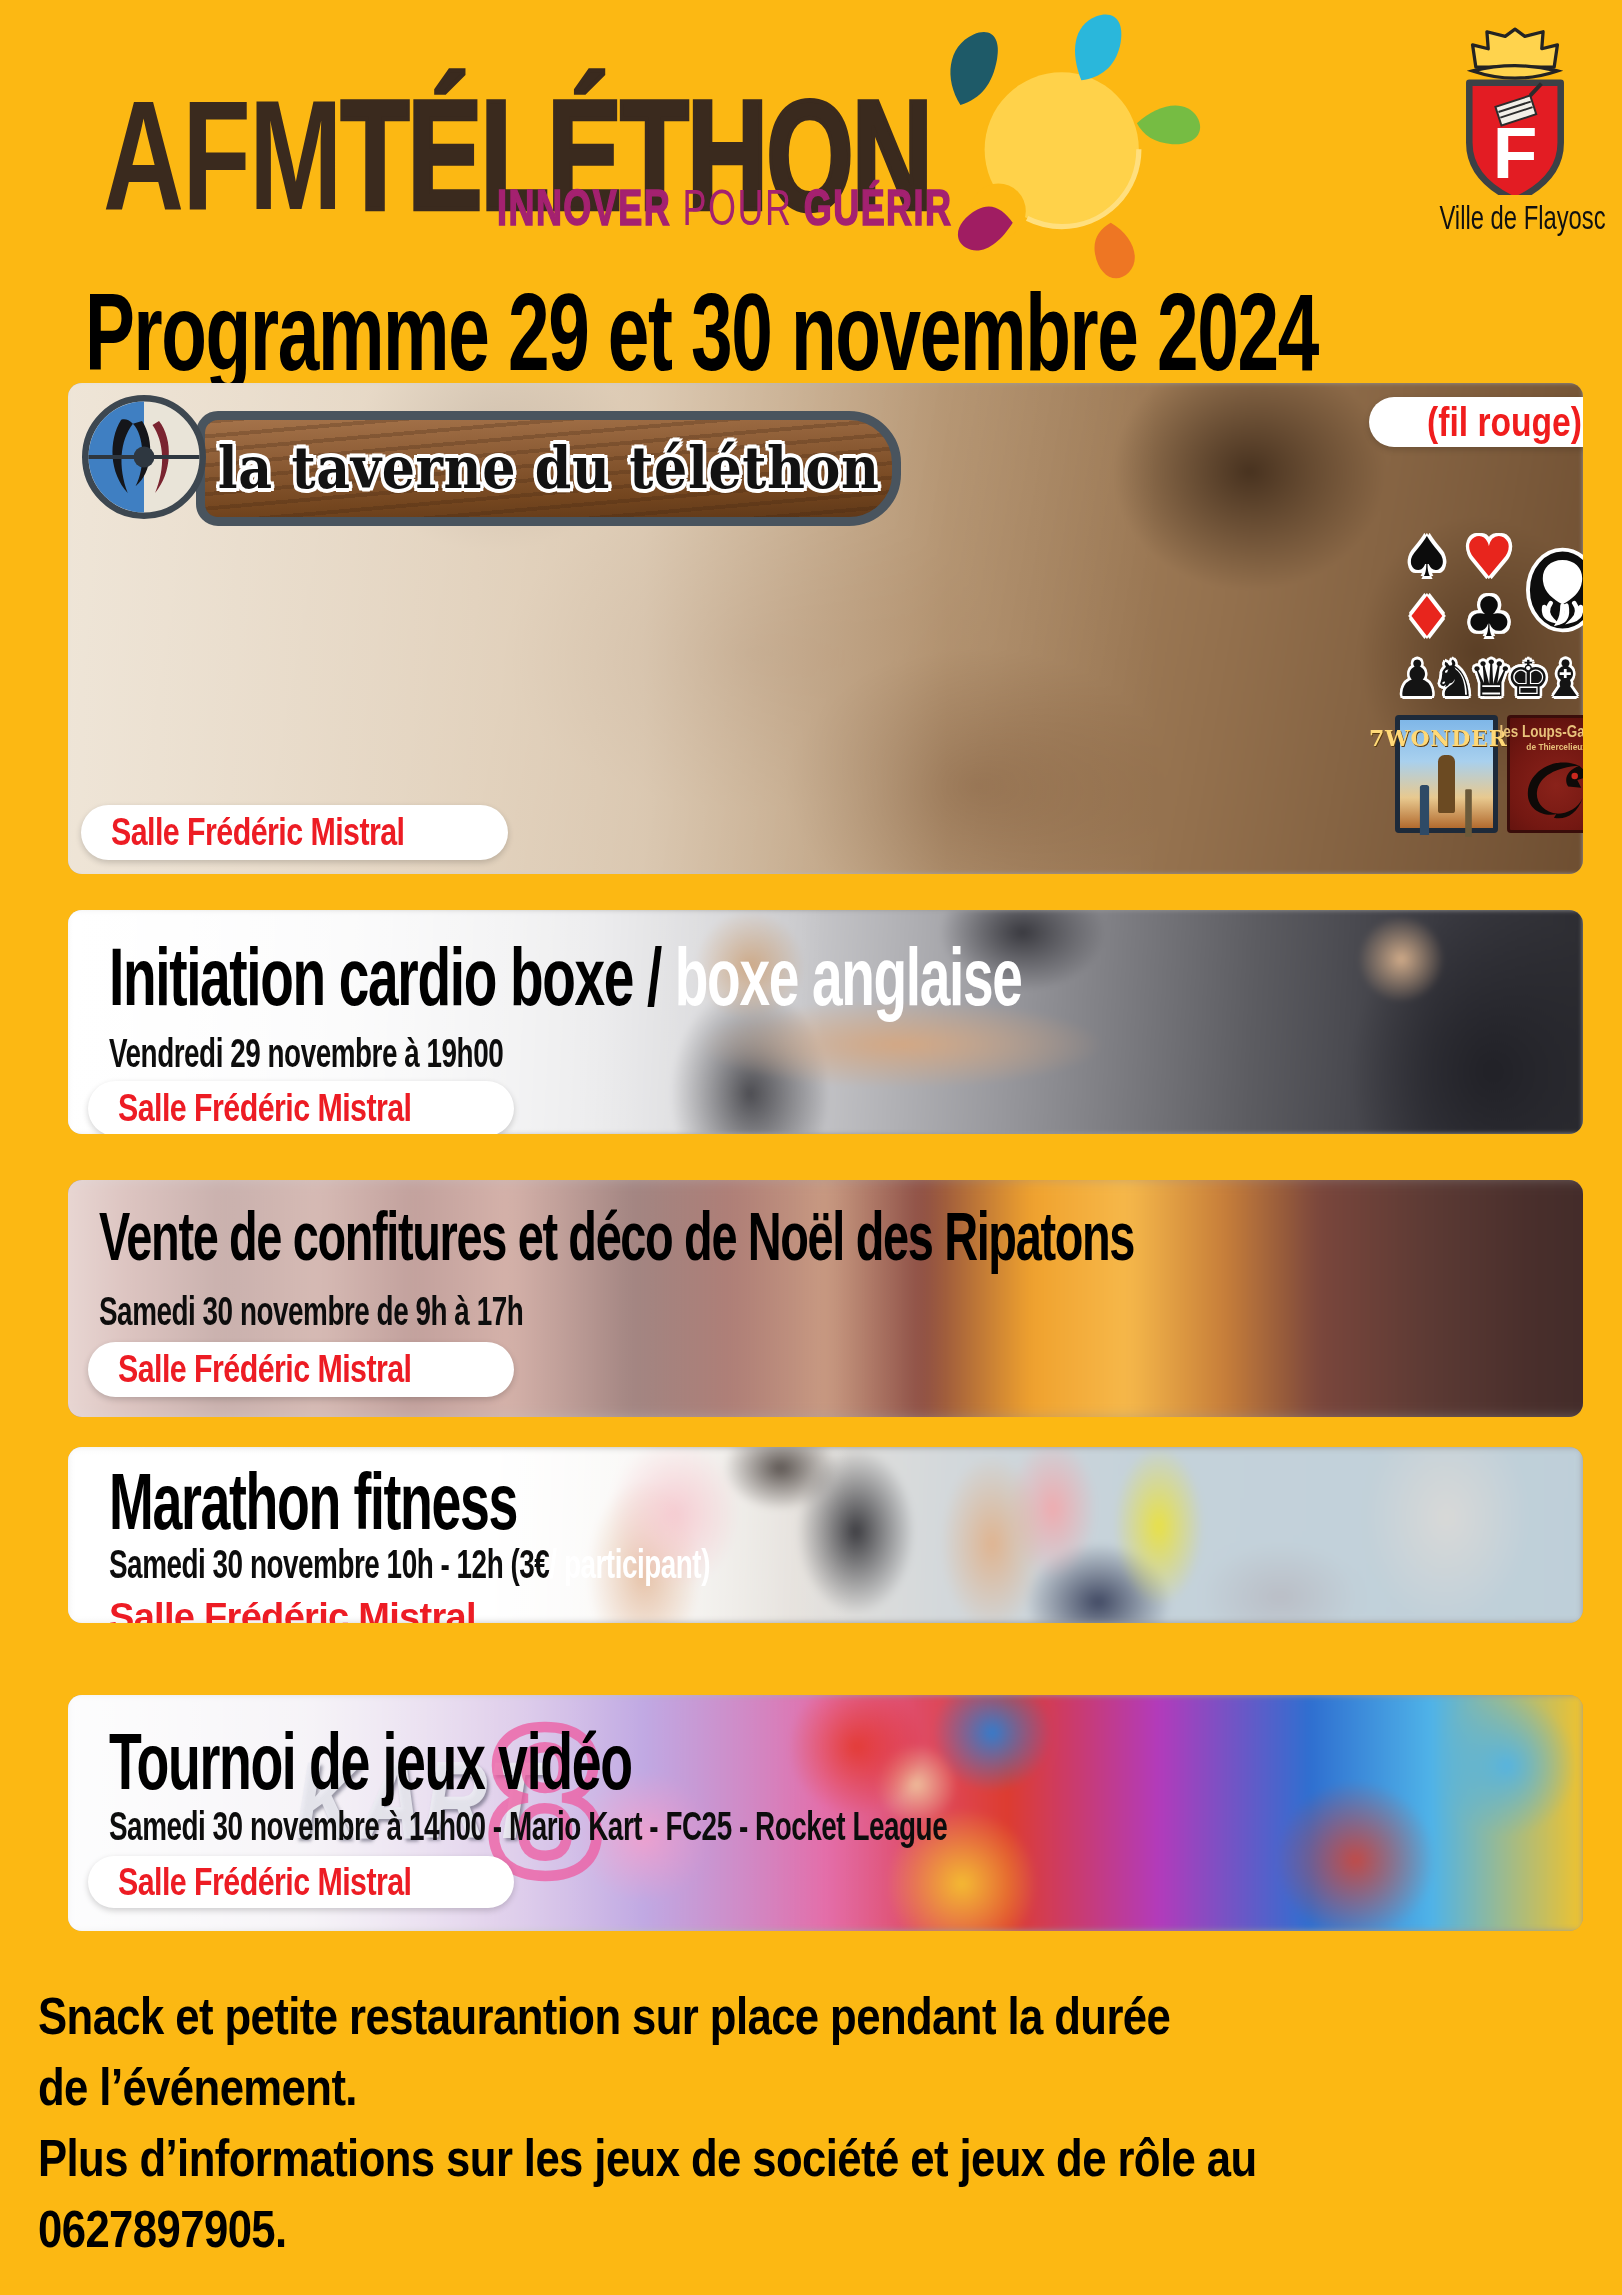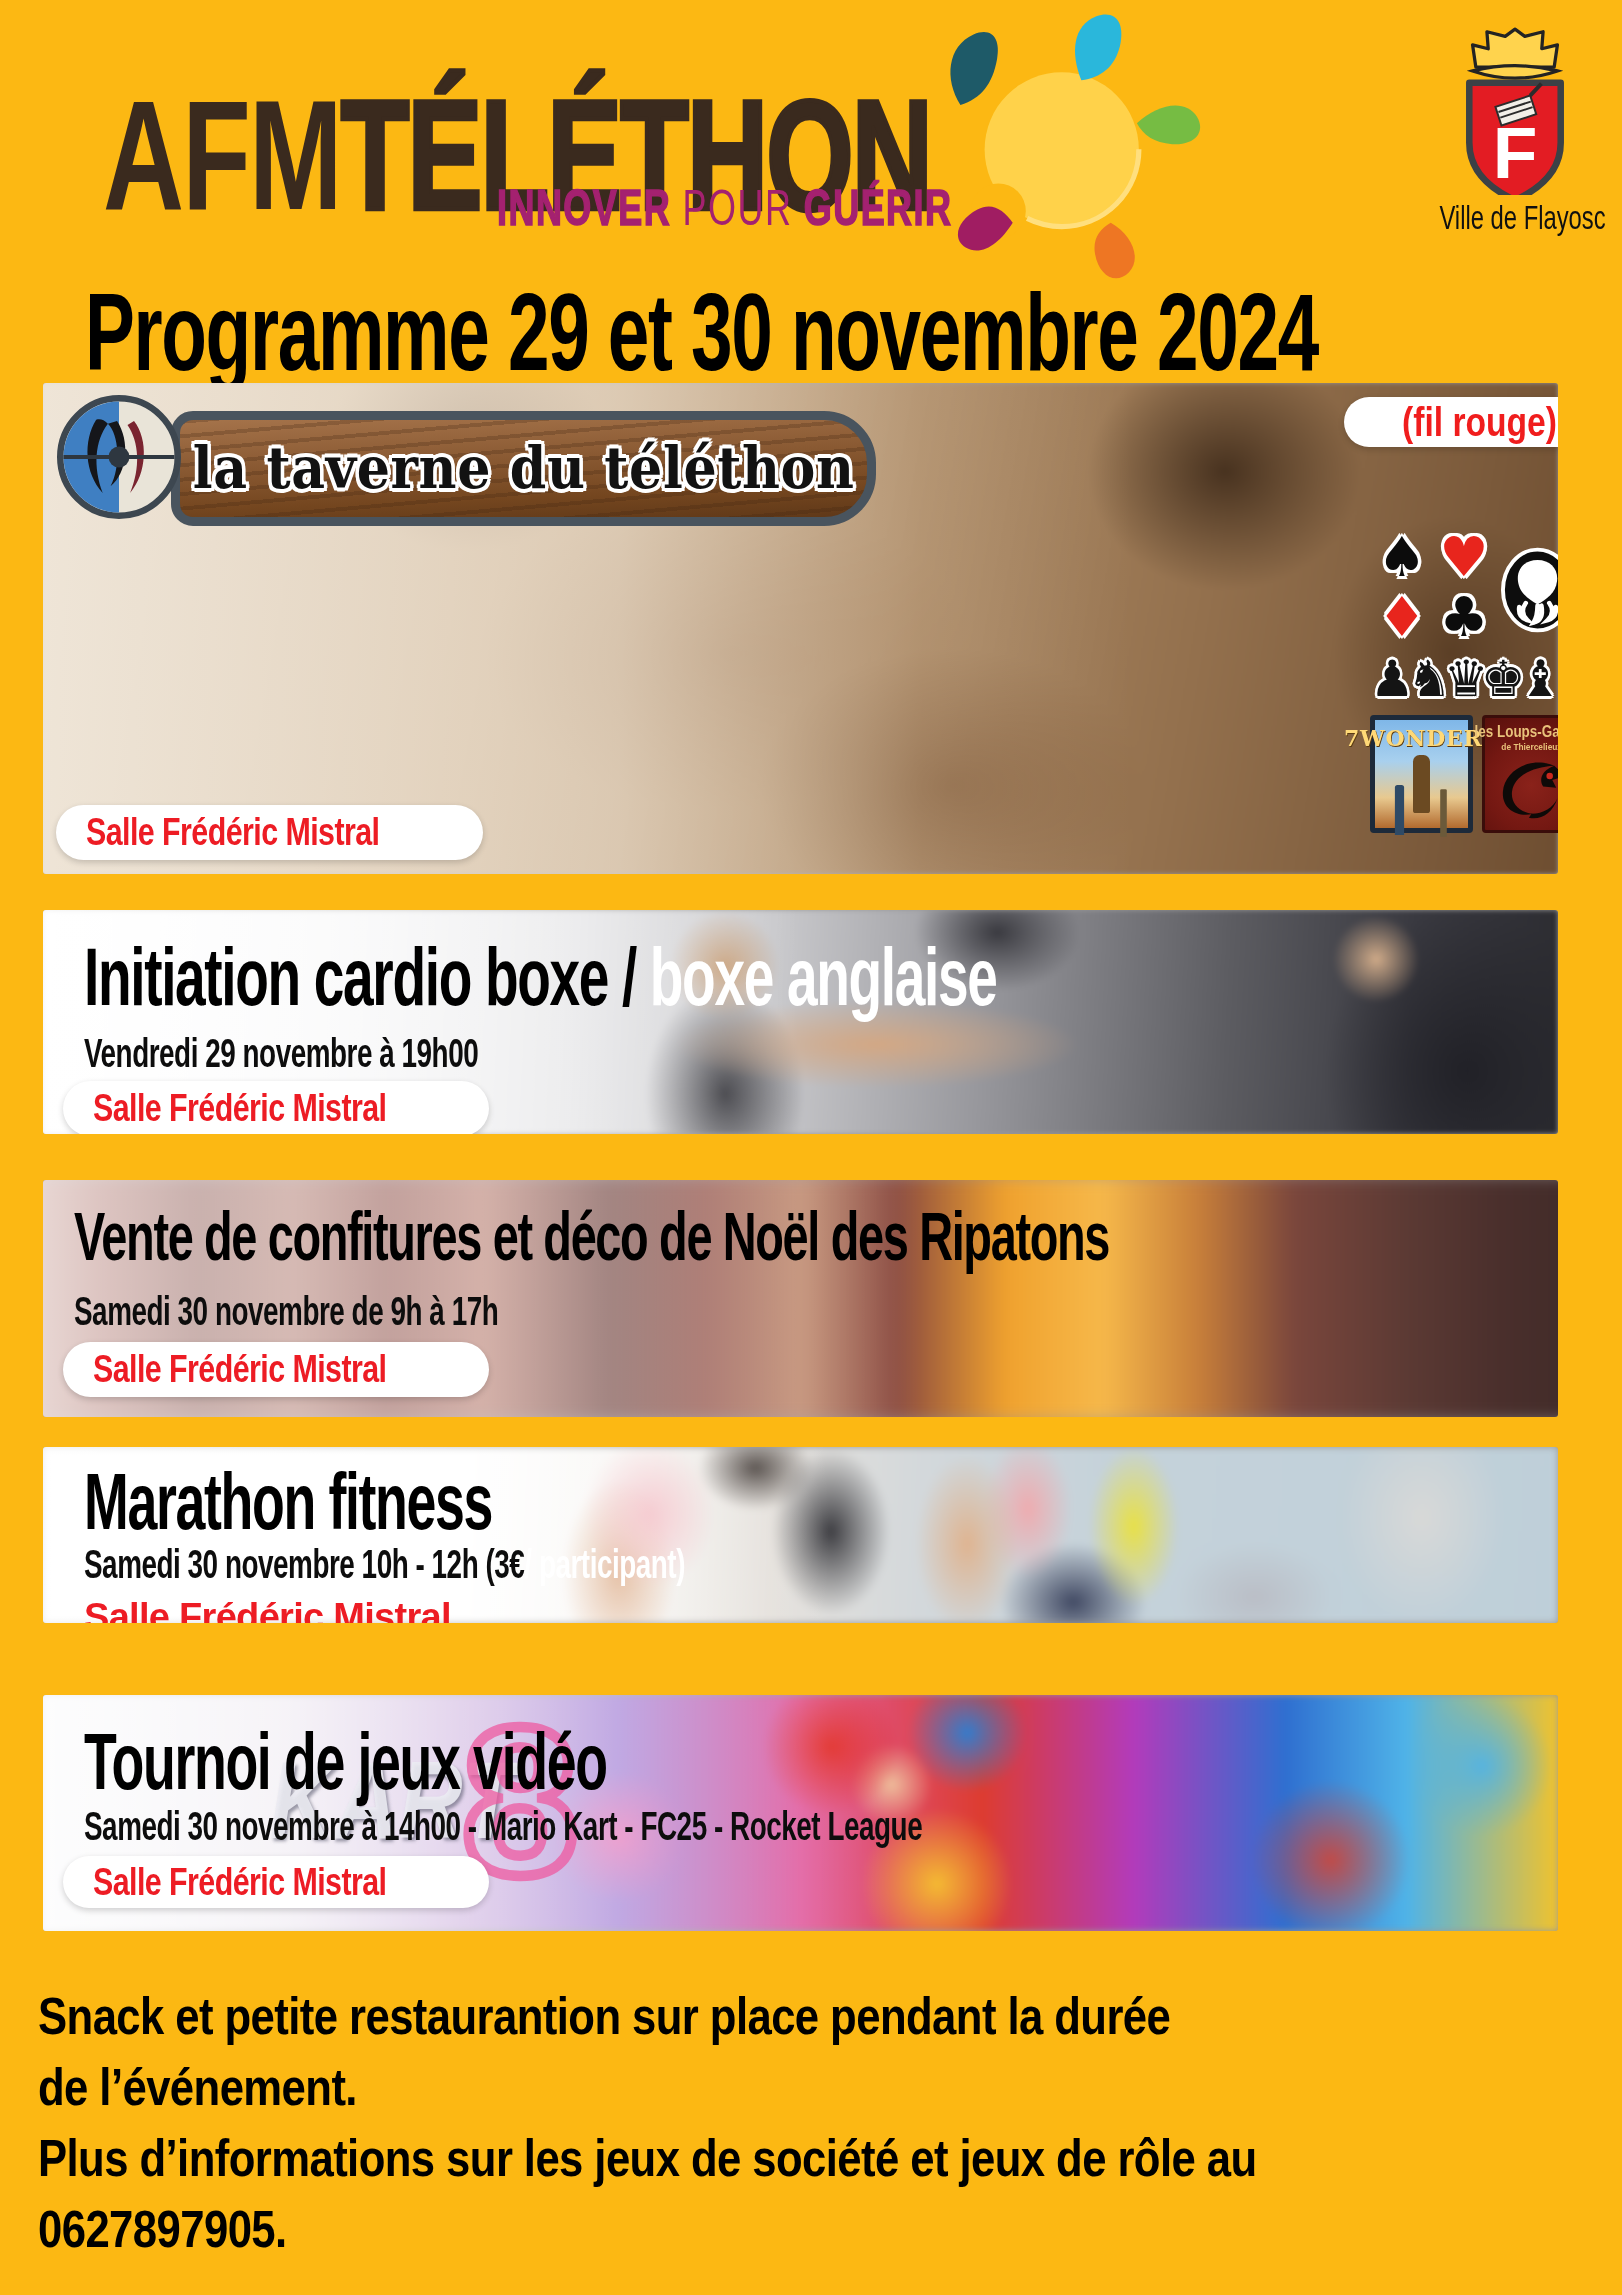--- a/index.html
+++ b/index.html
@@ -22,21 +22,21 @@
   .tagline .tg-l{font-weight:400}
   .splash{left:921px;top:6.5px;width:288px;height:281px}
   .crest{left:1407px;top:19.6px;width:216px;text-align:center}
   .crest .cityname{display:block;margin-top:1.3px;font-size:34px;font-weight:400;color:#101010;
         transform:scaleX(.70);transform-origin:50% 0;white-space:nowrap}
 
   .main-title{left:85px;top:275px;font-size:110px;line-height:113px;font-weight:800;
         color:#000;letter-spacing:-2px;transform:scaleX(.68)}
 
   
-  .section{position:absolute;left:43px;width:1515px;border-radius:3px;overflow:hidden;background:#999}
+  .section{position:absolute;left:68px;width:1515px;border-radius:14px;overflow:hidden;background:#999}
   .bg,.veil{position:absolute;inset:0}
   .veil{z-index:1}
   .content{position:absolute;inset:0;z-index:2}
 
   .sec1{top:383px;height:491px}
   .sec2{top:910px;height:224px}
   .sec3{top:1180px;height:237px}
   .sec4{top:1447px;height:176px}
   .sec5{top:1695px;height:236px}
 

